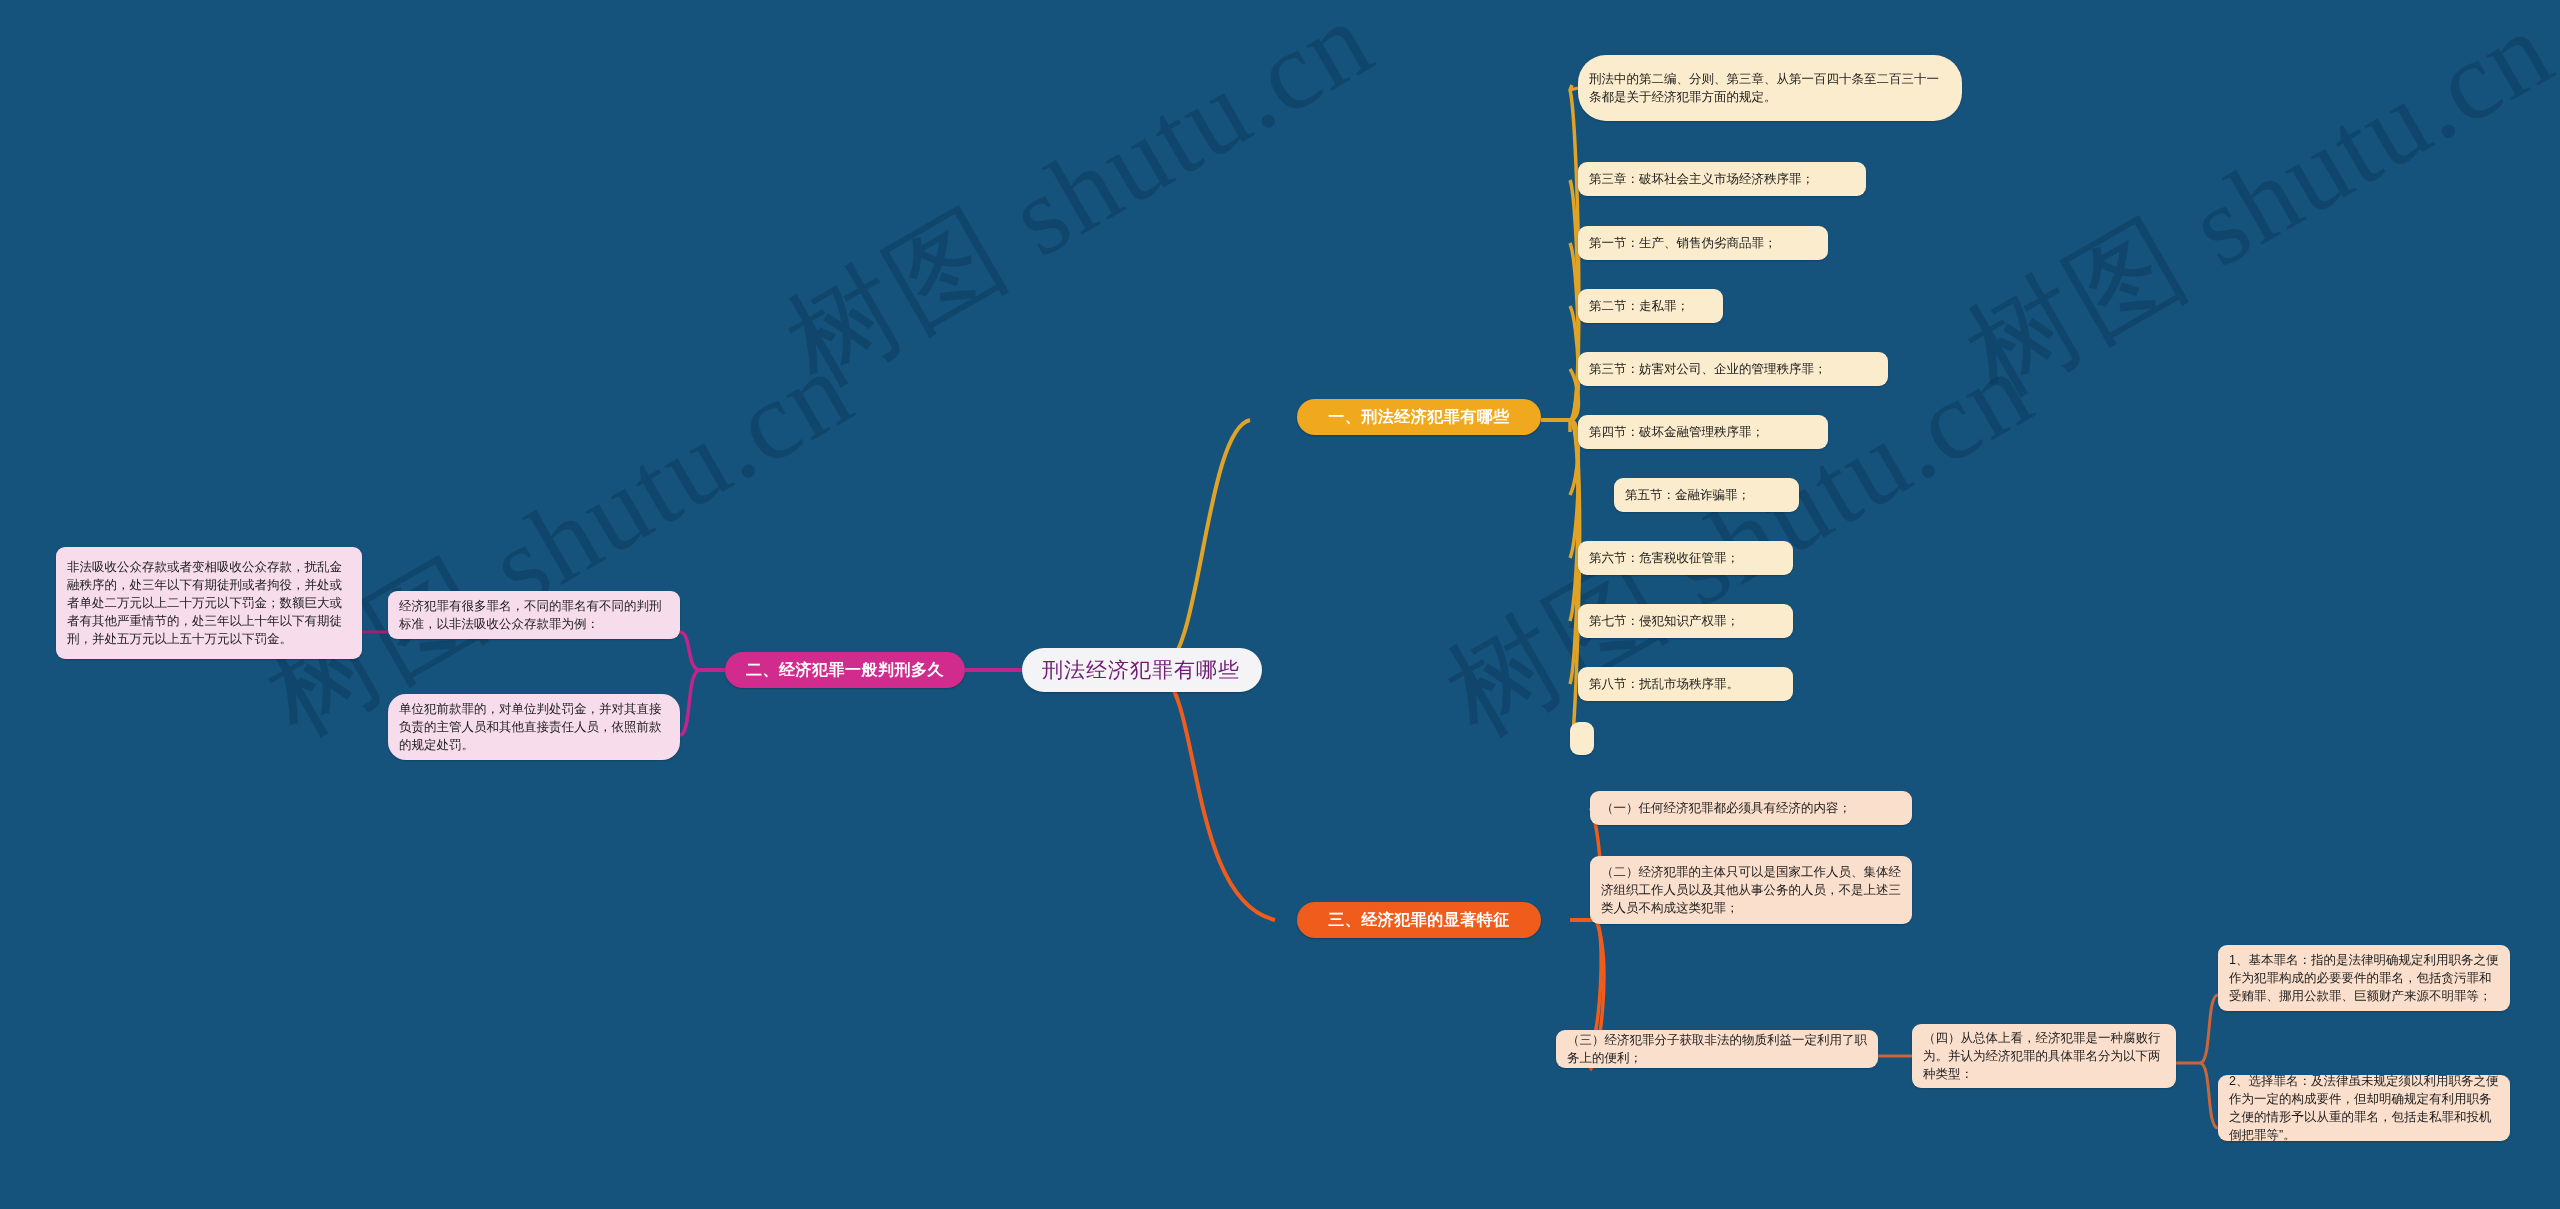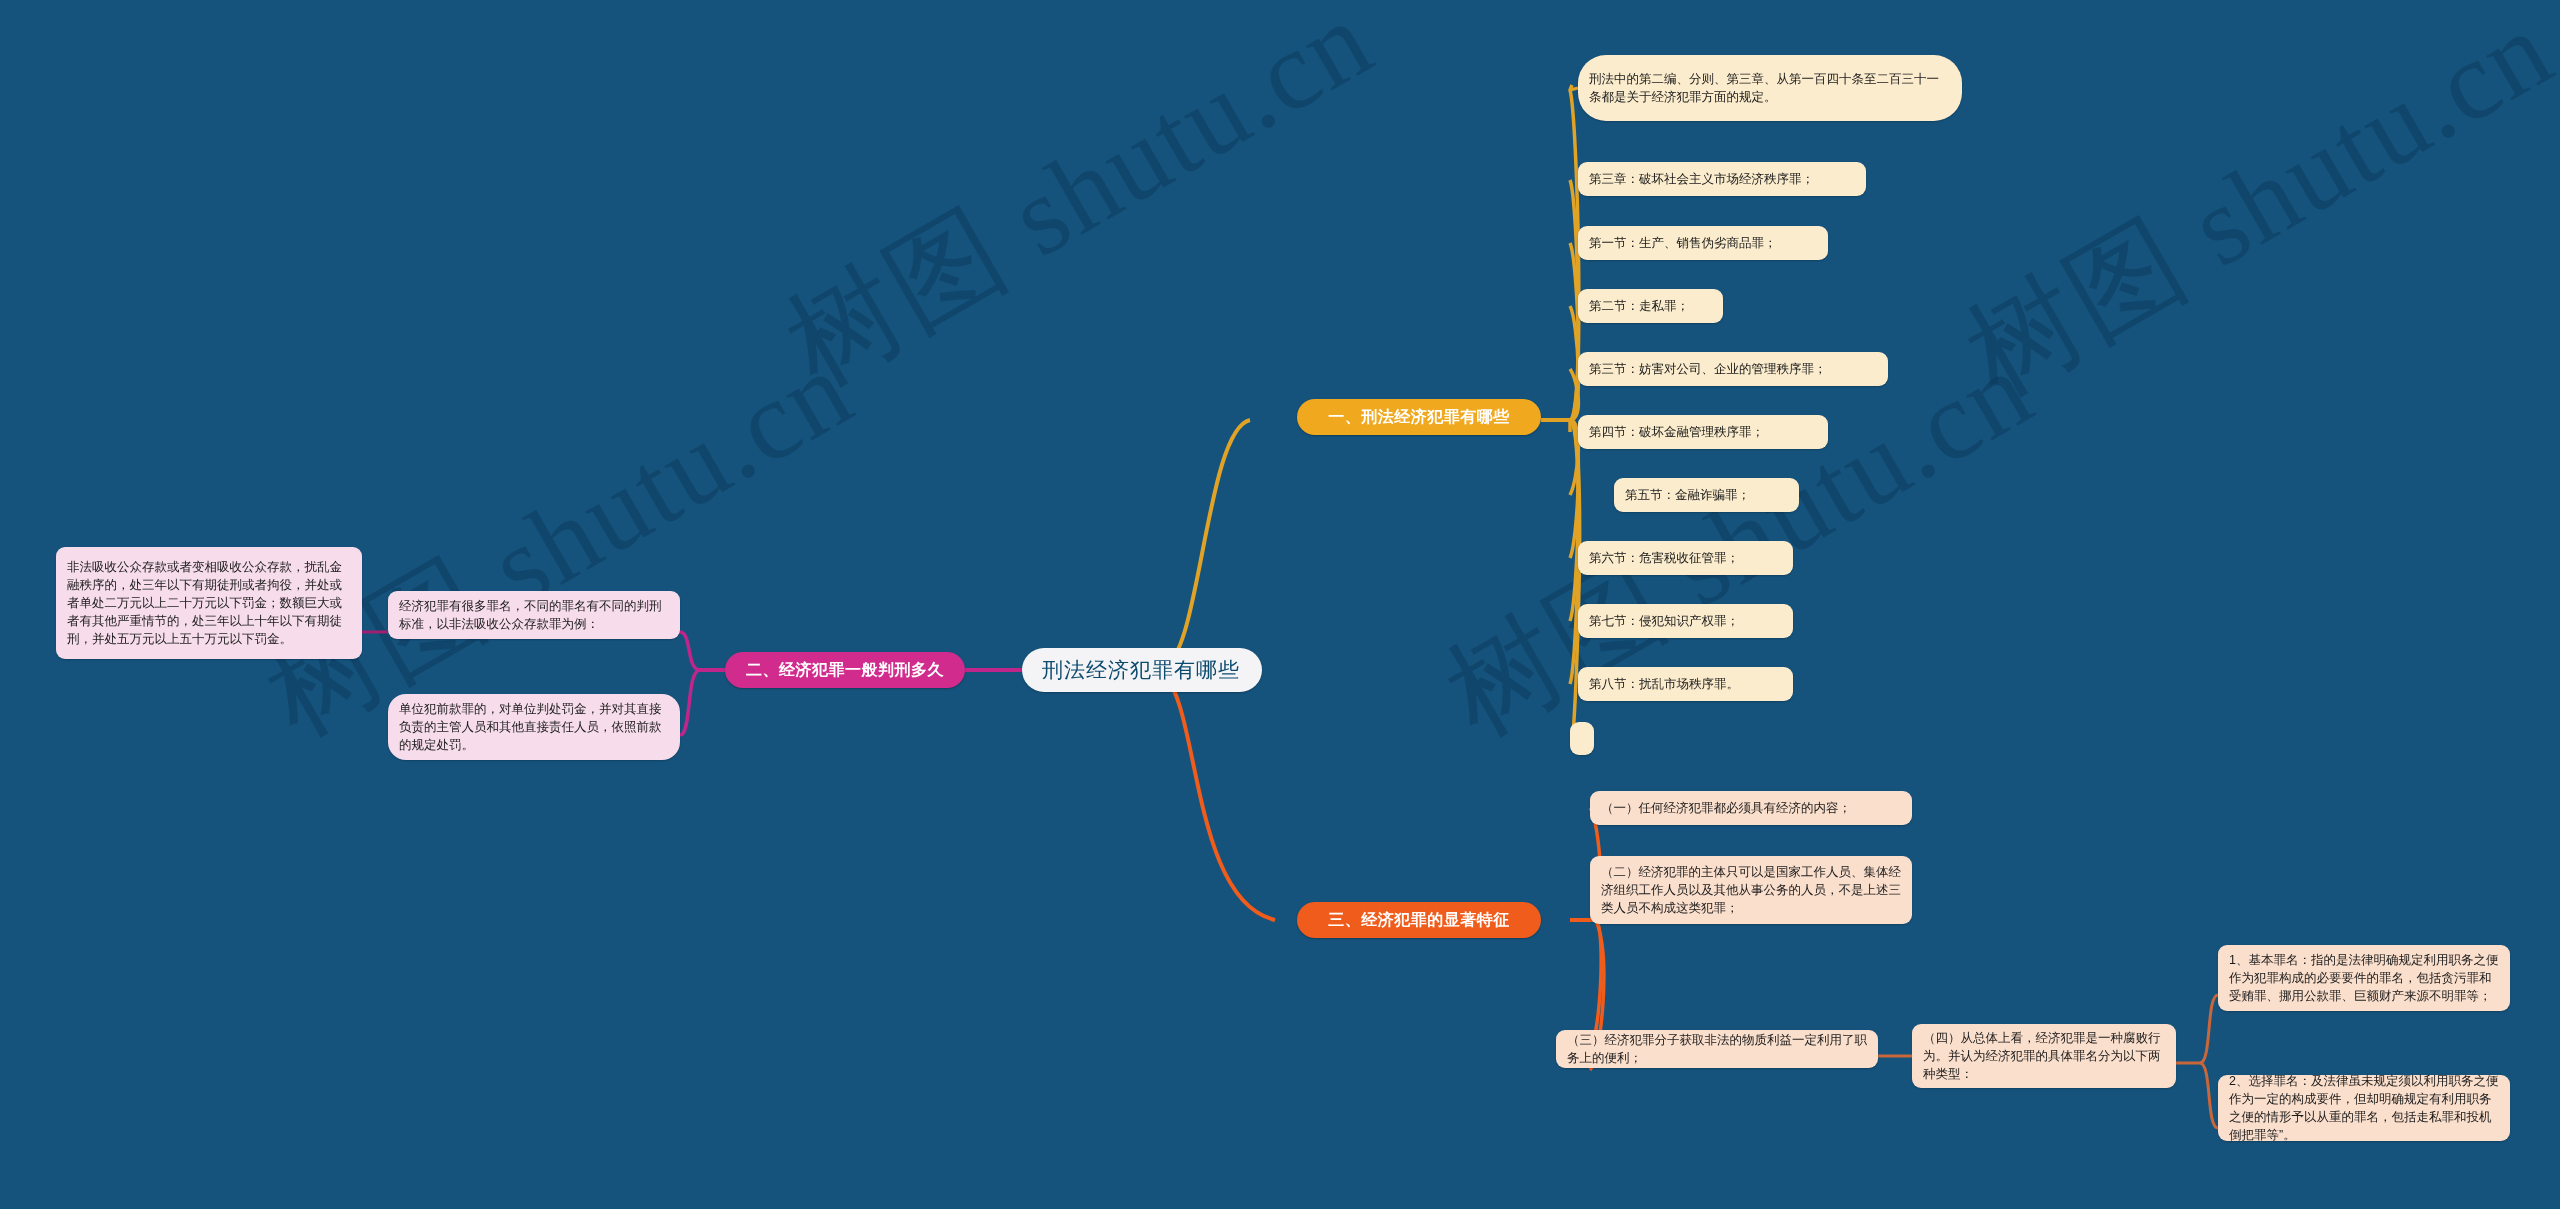--- a/index.html
+++ b/index.html
@@ -50,21 +50,21 @@
     align-items: center;
     border-radius: 9px;
     line-height: 1.45;
     white-space: pre-wrap;
   }
   .node .txt { display: block; width: 100%; }
 
   
   .root {
     background: #f4f4f6;
-    color: #0c4a6e;
+    color: #701a75;
     border-radius: 26px;
     font-size: 21px;
     font-weight: 500;
     padding: 11px 20px;
     justify-content: center;
     letter-spacing: 1px;
     box-shadow: 0 1px 2px rgba(0,0,0,.25);
   }
 
   

